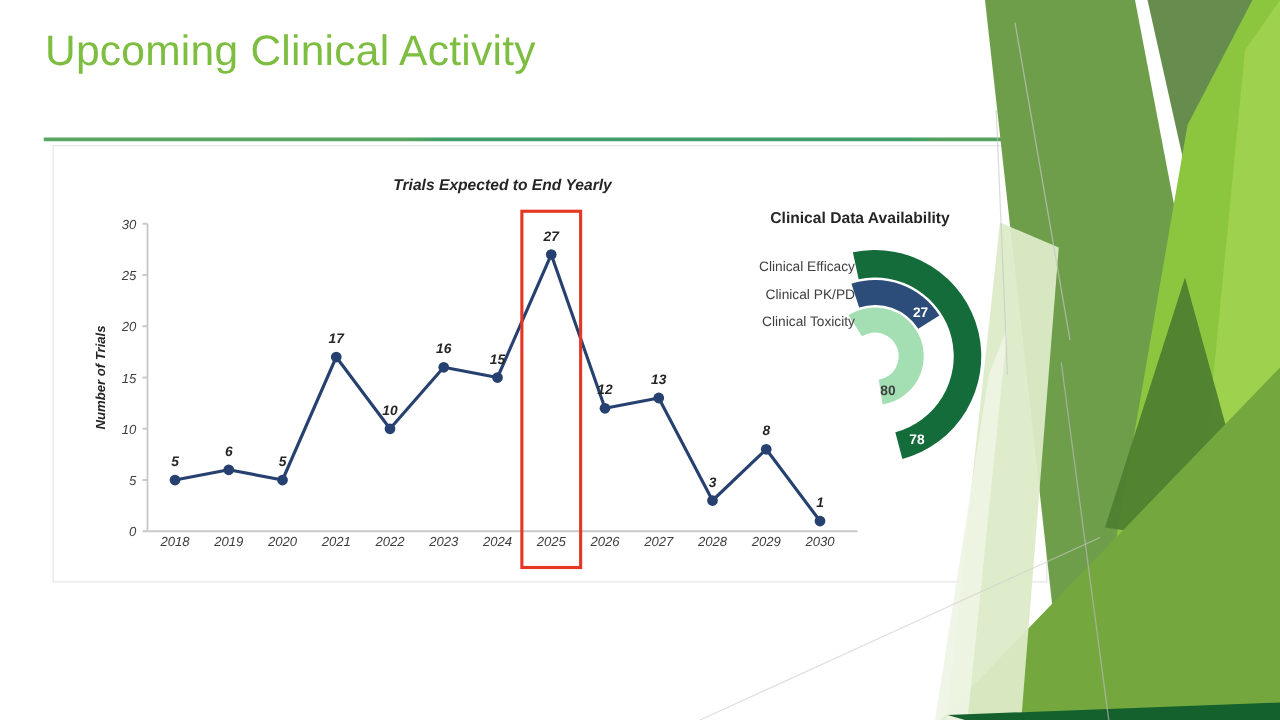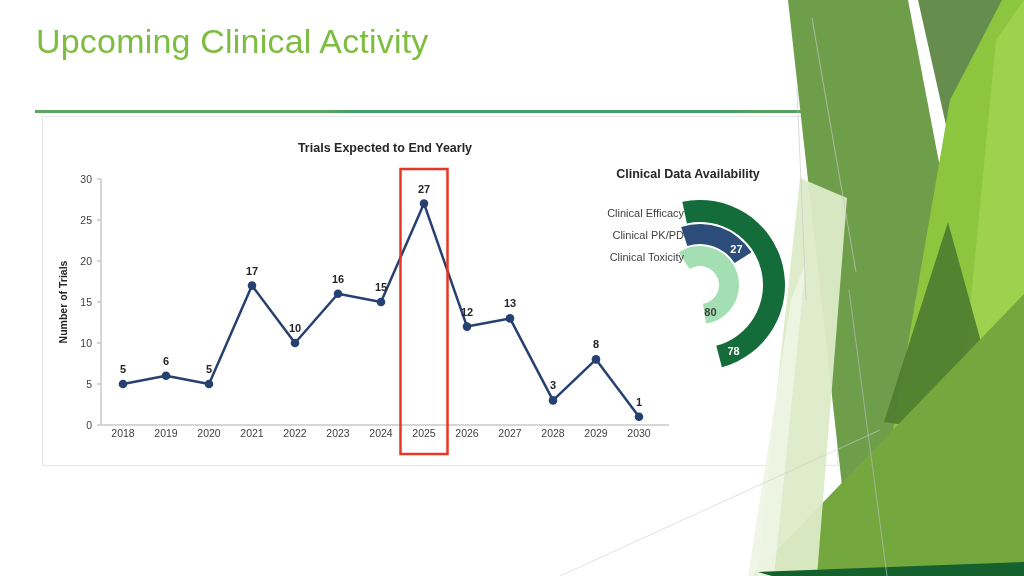--- a/index.html
+++ b/index.html
@@ -12,21 +12,21 @@
     font-size:34px;font-weight:500;letter-spacing:.2px;
   }
   .title-separator{
     position:absolute;left:35px;top:110px;width:800px;height:3px;
     background:linear-gradient(90deg,#5aa661 0%,#5aa661 36%,#3f9e69 40%,#3f9e69 86%,#55a25f 90%,#55a25f 100%);
   }
   .charts-panel{
     position:absolute;left:42px;top:116px;width:794px;height:348px;
     background:#ffffff;border:1px solid #e6e6e6;z-index:1;
   }
-  .line-chart{position:absolute;left:44px;top:120px;width:650px;height:345px;z-index:2;}
+  .line-chart{position:absolute;left:61px;top:120px;width:650px;height:345px;z-index:2;font-style:italic;}
   .radial-chart{position:absolute;left:545px;top:158px;width:300px;height:230px;z-index:2;text-decoration:underline;}
   .deco{position:absolute;left:0;top:0;width:1024px;height:576px;z-index:5;pointer-events:none;}
   svg text{font-family:"Liberation Sans",sans-serif;}
 </style>
 </head>
 <body>
 
 <div class="slide">
 
   <h1 class="slide-title" style="color: rgb(125, 189, 64);">Upcoming Clinical Activity</h1>

